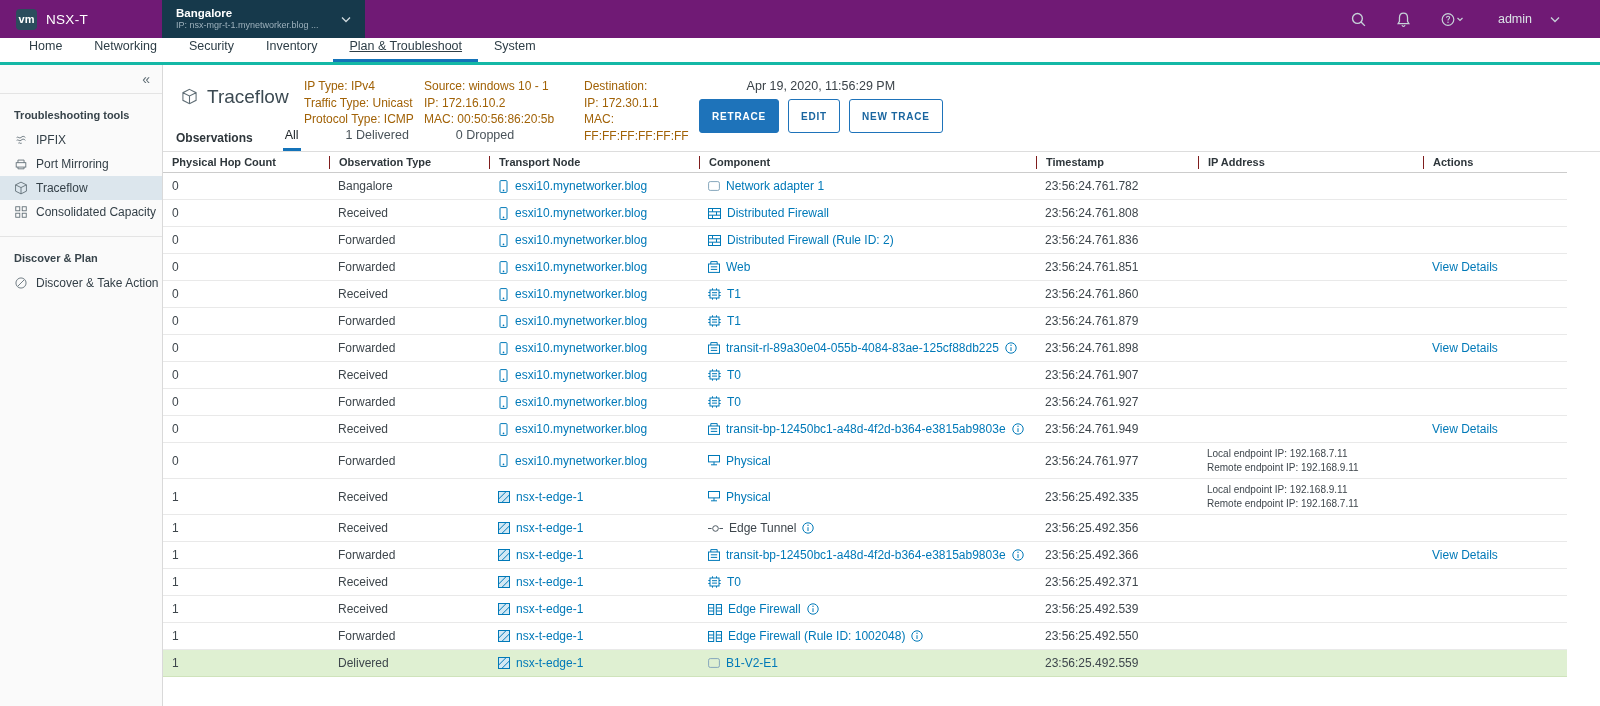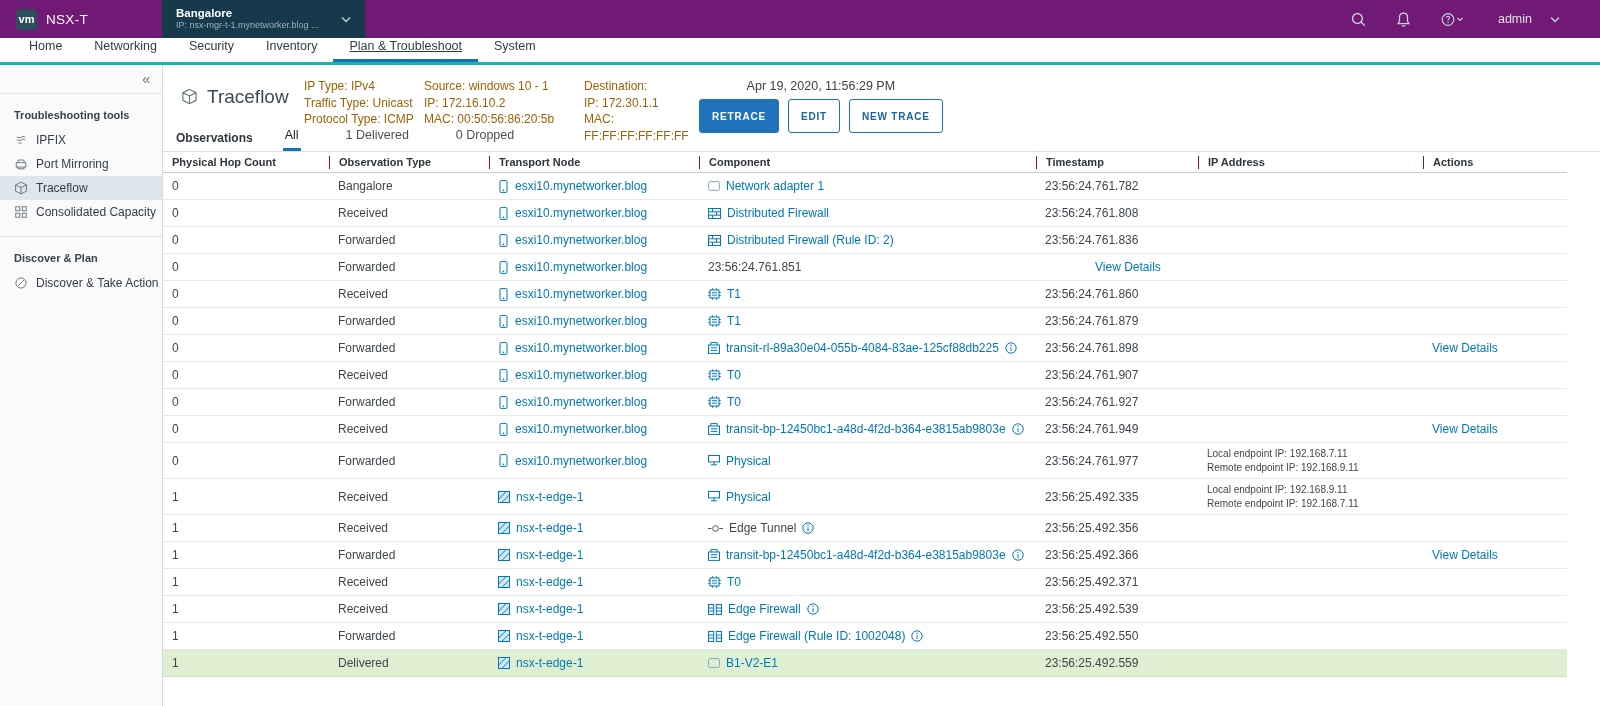--- a/index.html
+++ b/index.html
@@ -348,20 +348,29 @@
               <div class="cell c2" data-name="observation-type">Forwarded</div>
               <div class="cell c3" data-name="transport-node">
                 <span class="icon " data-name="host-icon">
                   <svg width="11" height="13" viewBox="0 0 11 13">
                     <rect x="2" y=".6" width="7" height="11.8" rx="1" fill="none" stroke="currentColor"></rect>
                     <circle cx="5.5" cy="10.3" r=".85" fill="currentColor"></circle>
                   </svg>
                 </span>
                 <span class="link" data-name="transport-node-link">esxi10.mynetworker.blog</span>
               </div>
+              <div class="cell c4" data-name="component">
+                <span class="icon " data-name="segment-icon">
+                  <svg width="12" height="12" viewBox="0 0 12 12">
+                    <rect x=".5" y="3" width="11" height="8.4" fill="none" stroke="currentColor"></rect>
+                    <path d="M2.8 3 V.6 H9.2 V3 M2.8 5.8 H9.2 M2.8 8.4 H9.2" fill="none" stroke="currentColor"></path>
+                  </svg>
+                </span>
+                <span class="link" data-name="component-link">Web</span>
+              </div>
               <div class="cell c5" data-name="timestamp">23:56:24.761.851</div>
               <div class="cell c6" data-name="ip-address"></div>
               <div class="cell c7" data-name="actions">
                 <span class="link" data-name="view-details-link">View Details</span>
               </div>
             </div>
             <div class="t-row" data-name="table-row">
               <div class="cell c1" data-name="physical-hop-count">0</div>
               <div class="cell c2" data-name="observation-type">Received</div>
               <div class="cell c3" data-name="transport-node">

